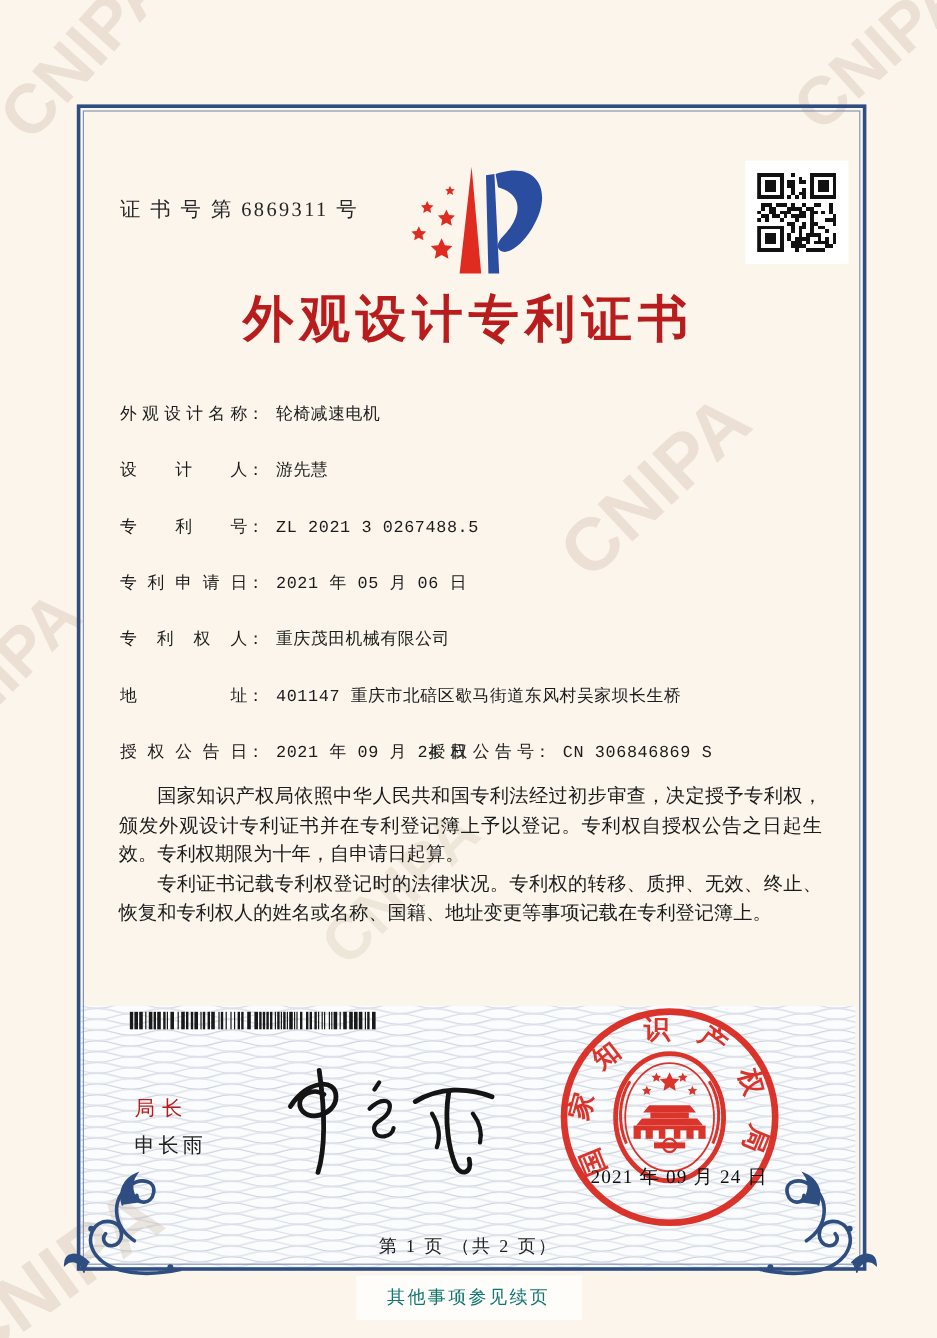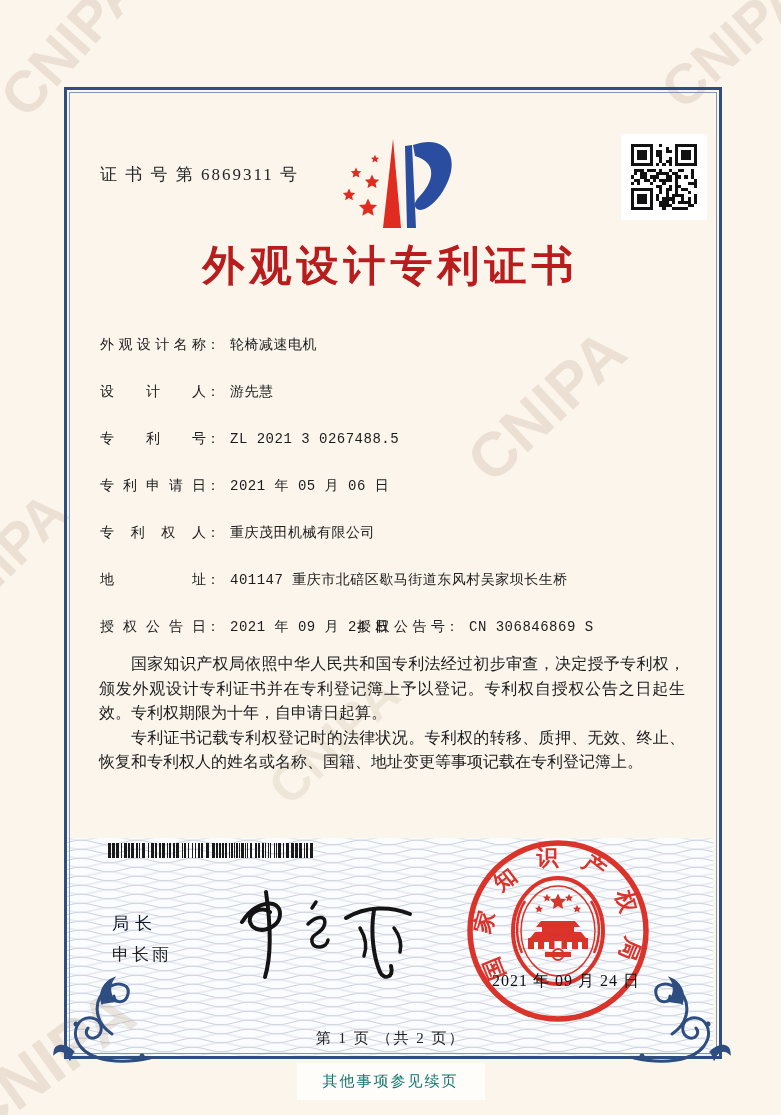--- a/index.html
+++ b/index.html
@@ -49,21 +49,21 @@
   .grant2{position:absolute;left:257px;top:0;}
   .grant2 .flabel{width:88px;}
   
   .paras{
     position:absolute;z-index:4;left:99px;top:652px;width:586px;
     font-size:16px;line-height:24.6px;text-align:justify;
   }
   .paras p{margin:0;text-indent:2em;}
   
   .barcode{position:absolute;z-index:4;left:108px;top:843px;}
-  .sig-title{position:absolute;z-index:4;left:112px;top:912px;font-family:"Liberation Sans","DejaVu Sans",sans-serif;font-size:17px;letter-spacing:6px;color:#0f172a;}
+  .sig-title{position:absolute;z-index:4;left:112px;top:912px;font-family:"Liberation Sans","DejaVu Sans",sans-serif;font-size:17px;letter-spacing:6px;color:#b91c1c;}
   .sig-name{position:absolute;z-index:4;left:112px;top:943px;font-family:Liberation Serif, serif;font-size:17px;letter-spacing:3px;color:#222;}
   .sig-hand{position:absolute;z-index:4;left:228px;top:882px;}
   
   .seal{position:absolute;z-index:5;left:458px;top:831px;opacity:.93;}
   .seal-date{
     position:absolute;z-index:6;left:492px;top:971px;
     font-size:16px;letter-spacing:1px;color:#111;white-space:nowrap;
   }
   
   .page-info{

